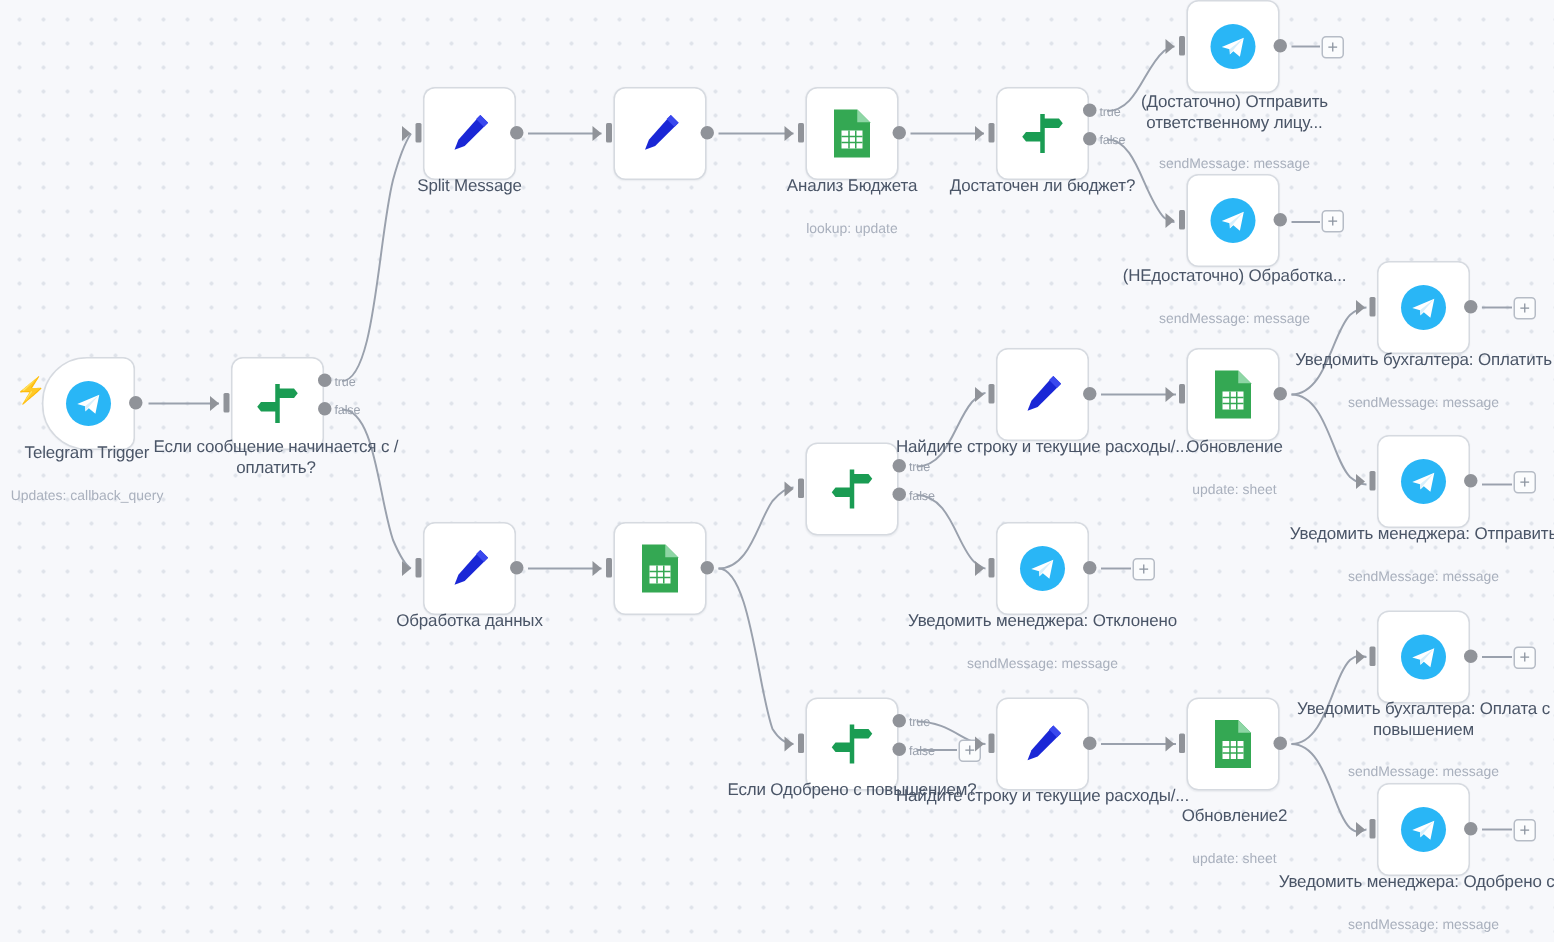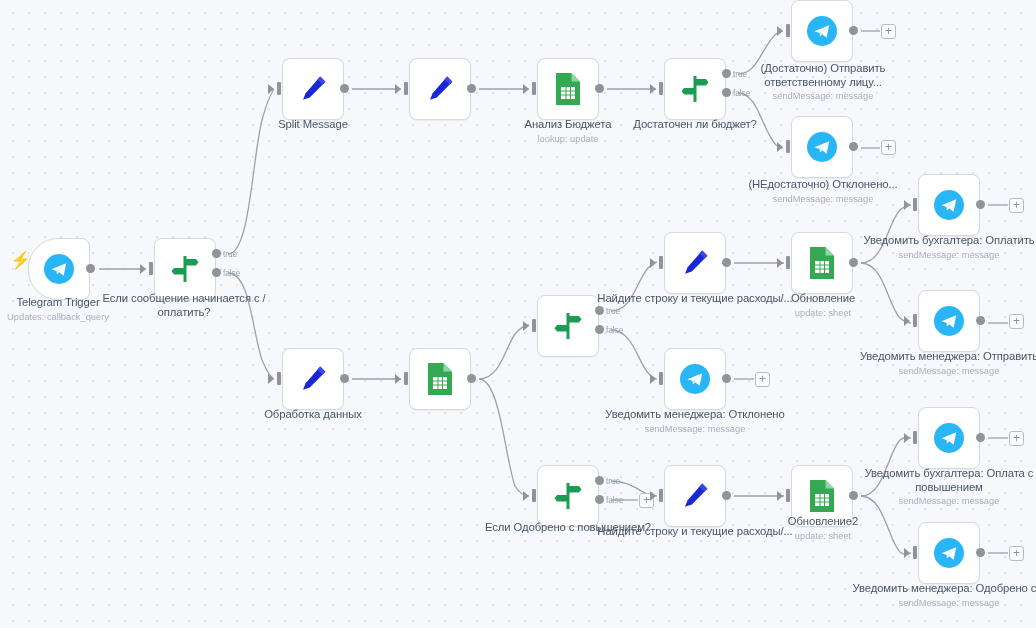--- a/index.html
+++ b/index.html
@@ -57,21 +57,21 @@
     line-height: 13.6px;
     color: #4a5567;
     letter-spacing: -0.1px;
     pointer-events: none;
   }
   .sublabel {
     display: block;
     font-size: 9.3px;
     line-height: 12px;
     color: #a9b0bd;
-    margin-top: 1px;
+    margin-top: 14px;
     letter-spacing: 0px;
   }
 
   .port {
     position: absolute;
     width: 9px;
     height: 9px;
     border-radius: 50%;
     background: #909399;
   }
@@ -292,21 +292,21 @@
   <div class="node" style="left:791px; top:116px;">
     <svg width="34" height="34" viewBox="0 0 34 34">
       <circle cx="17" cy="17" r="15" fill="#29b6f6"></circle>
       <path d="M9.5 17.3 L24.2 11.2 L21.6 23.8 L17.2 20.2 L14.9 22.4 L14.7 18.9 Z" fill="#ffffff"></path>
       <path d="M14.7 18.9 L24.2 11.2 L15.1 21.6 Z" fill="#d8effb"></path>
     </svg>
   </div>
   <div class="port" style="left:849px; top:142px;"></div>
   <div class="plus" style="left:881px; top:140px;"><span>+</span></div>
   <div class="label" style="left:723px; top:178px;">
-    <span>(НЕдостаточно) Отклонено...</span>
+    <span>(НЕдостаточно) Обработка...</span>
     <span class="sublabel">sendMessage: message</span>
   </div>
 
   <div class="in-arrow" style="left:268px; top:374px;"></div>
   <div class="in-port" style="left:277px; top:372px;"></div>
   <div class="node" style="left:282px; top:348px;">
     <svg width="32" height="32" viewBox="0 0 32 32">
       <path d="M23.2 3.6 L28.4 8.8 L12.8 24.4 L6 26.8 L8.6 20.2 Z" fill="#1a27d6"></path>
       <path d="M23.2 3.6 L28.4 8.8 L25.6 11.6 L20.4 6.4 Z" fill="#3a48ee"></path>
     </svg>
@@ -469,21 +469,21 @@
       <rect x="8" y="15" width="14" height="12" fill="#ffffff"></rect>
       <g stroke="#34a853" stroke-width="1">
         <line x1="8" y1="19" x2="22" y2="19"></line>
         <line x1="8" y1="23" x2="22" y2="23"></line>
         <line x1="13" y1="15" x2="13" y2="27"></line>
         <line x1="17.5" y1="15" x2="17.5" y2="27"></line>
       </g>
     </svg>
   </div>
   <div class="port" style="left:849px; top:491px;"></div>
-  <div class="label" style="left:723px; top:515px;">
+  <div class="label" style="left:723px; top:538px;">
     <span>Обновление2</span>
     <span class="sublabel">update: sheet</span>
   </div>
 
   <div class="in-arrow" style="left:904px; top:433px;"></div>
   <div class="in-port" style="left:913px; top:431px;"></div>
   <div class="node" style="left:918px; top:407px;">
     <svg width="34" height="34" viewBox="0 0 34 34">
       <circle cx="17" cy="17" r="15" fill="#29b6f6"></circle>
       <path d="M9.5 17.3 L24.2 11.2 L21.6 23.8 L17.2 20.2 L14.9 22.4 L14.7 18.9 Z" fill="#ffffff"></path>

